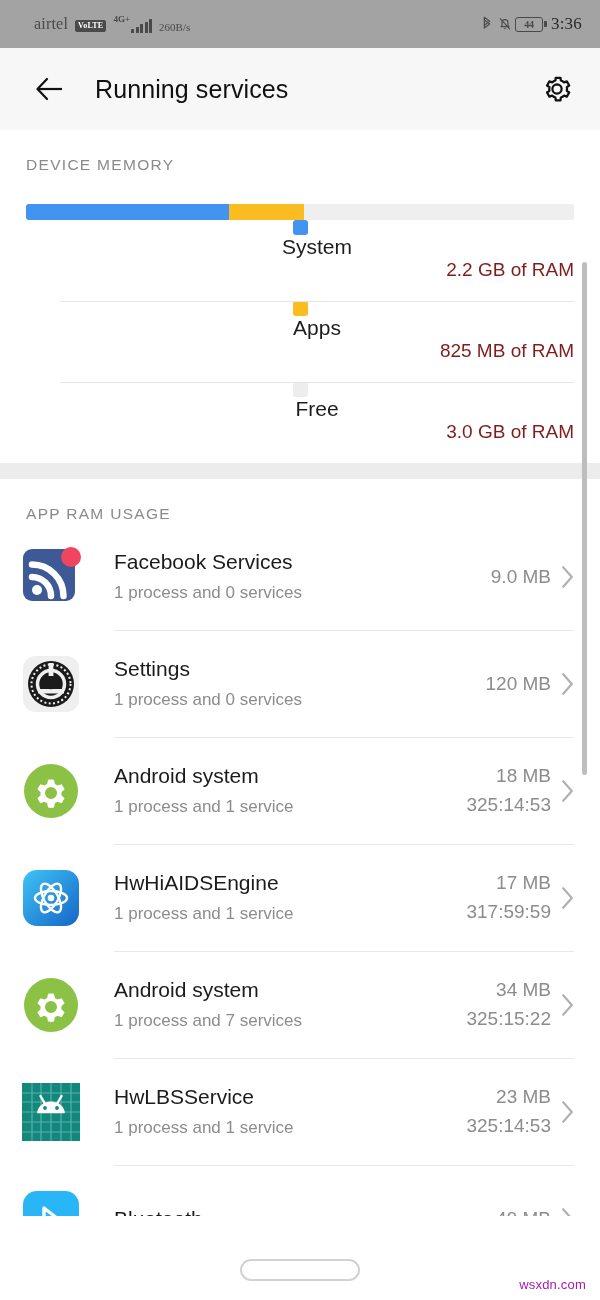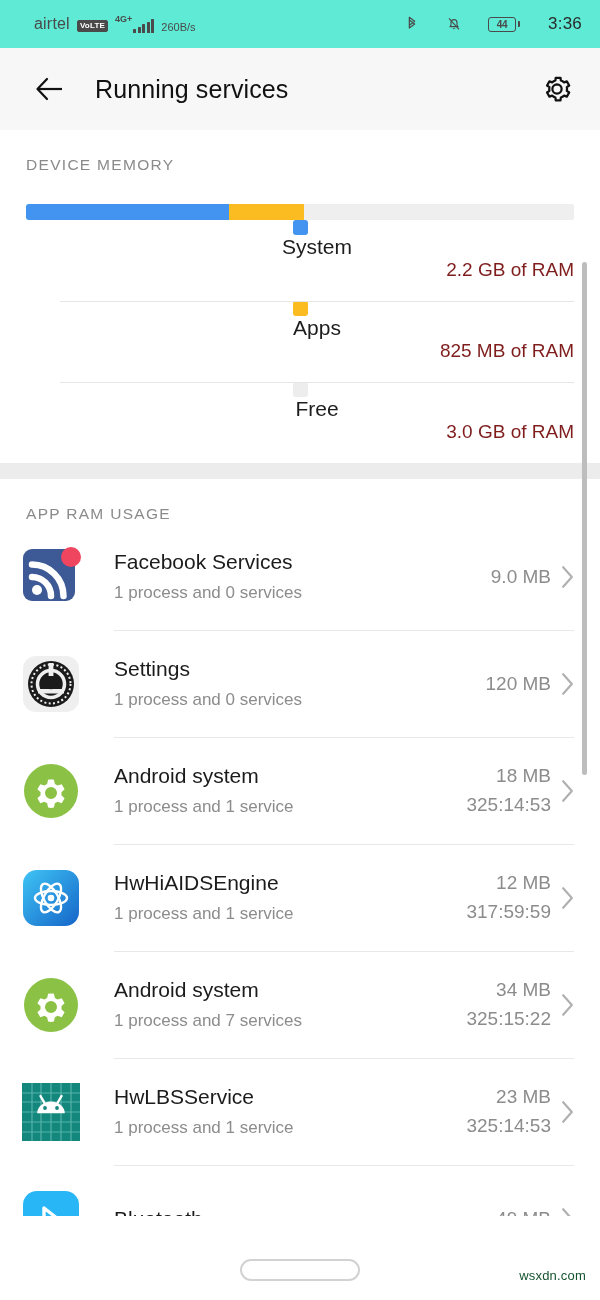--- a/index.html
+++ b/index.html
@@ -7,23 +7,24 @@
   body {
     font-family:"Liberation Sans", sans-serif;
     background:#ffffff;
     color:#1a1a1a;
     overflow:hidden;
     position:relative;
   }
 
   
   .statusbar{
-    height:48px; background:#5eead4;
+    height:48px; background:#a3a3a3;
     display:flex; align-items:center; justify-content:space-between;
     padding:0 18px 0 34px;
+    font-family:Liberation Serif, serif;
   }
   .sb-left{ display:flex; align-items:flex-end; gap:7px; }
   .carrier{ font-size:16px; color:#4a4a4a; letter-spacing:.2px; line-height:18px;}
   .volte{
     border:1.6px solid #4a4a4a; border-radius:2px;
     font-size:8px; font-weight:bold; color:#fff; background:#4a4a4a;
     padding:1px 2px; line-height:8px; letter-spacing:.2px;
     margin-bottom:1px;
   }
   .net-wrap{ display:flex; align-items:flex-end; gap:1px; margin-bottom:0; }
@@ -32,21 +33,21 @@
   .bars i{ display:block; width:3px; background:#4a4a4a; border-radius:.5px; }
   .bars i:nth-child(1){height:4px;}
   .bars i:nth-child(2){height:6px;}
   .bars i:nth-child(3){height:9px;}
   .bars i:nth-child(4){height:11px;}
   .bars i:nth-child(5){height:14px;}
   .speed{ display:flex; flex-direction:row; line-height:11px; margin-bottom:0; }
   .speed .v{ font-size:11px; color:#4a4a4a; }
   .speed .u{ font-size:11px; color:#4a4a4a; }
 
-  .sb-right{ display:flex; align-items:center; gap:26px; }
+  .sb-right{ display:flex; align-items:center; gap:2px; }
   .sb-icon{ width:16px; height:18px; display:block; }
   .batt{ display:flex; align-items:center; }
   .batt-body{
     width:28px; height:15px; border:1.6px solid #4a4a4a; border-radius:3px;
     display:flex; align-items:center; justify-content:center;
   }
   .batt-num{ font-size:10px; color:#4a4a4a; font-weight:bold; letter-spacing:-.3px;}
   .batt-tip{ width:2.5px; height:6px; background:#4a4a4a; border-radius:0 1px 1px 0; margin-left:1.5px;}
   .clock{ font-size:17px; color:#2a2a2a; margin-left:2px; letter-spacing:.2px;}
 
@@ -115,22 +116,22 @@
     background:#bdbdbd; border-radius:3px;
   }
 
   
   .navbar{
     position:absolute; left:0; bottom:0; width:600px; height:60px;
     background:#fff; display:flex; align-items:center; justify-content:center;
   }
   .pill{ width:120px; height:22px; border:2px solid #d2d2d2; border-radius:13px; }
   .watermark{
-    position:absolute; right:14px; bottom:17px;
-    font-size:13px; color:#14532d; letter-spacing:.2px;
+    position:absolute; right:14px; bottom:8px;
+    font-size:13px; color:#a21caf; letter-spacing:.2px;
   }
   .fade-row{ position:absolute; left:0; right:0; bottom:60px; height:24px; background:#fff; }
 </style>
 </head>
 <body>
 
 <div class="statusbar">
   <div class="sb-left">
     <span class="carrier">airtel</span>
     <span class="volte">VoLTE</span>
@@ -298,21 +299,21 @@
         <ellipse cx="31" cy="31" rx="16" ry="7" fill="none" stroke="#fff" stroke-width="2.4" transform="rotate(60 31 31)"></ellipse>
         <ellipse cx="31" cy="31" rx="16" ry="7" fill="none" stroke="#fff" stroke-width="2.4" transform="rotate(120 31 31)"></ellipse>
         <circle cx="31" cy="31" r="3.3" fill="#fff"></circle>
       </svg></span>
      <span class="apptext">
        <span class="appname">HwHiAIDSEngine</span>
        <div class="appsub">1 process and 1 service</div>
      </span>
      <span class="appright">
        <span class="appmeta">
-         <div class="appsize">12 MB</div>
+         <div class="appsize">17 MB</div>
          <div class="apptime">317:59:59</div>
        </span>
        <span class="chev"><svg viewBox="0 0 12 22" width="13" height="24">
   <polyline points="2,2 10,11 2,20" fill="none" stroke="#b0b0b0" stroke-width="2" stroke-linecap="round" stroke-linejoin="round"></polyline>
 </svg></span>
      </span>
       </div>
       <div class="approw">
         <span class="appicon"><svg viewBox="0 0 62 62" width="62" height="62">
         <circle cx="31" cy="31" r="27" fill="#8bc145"></circle>

